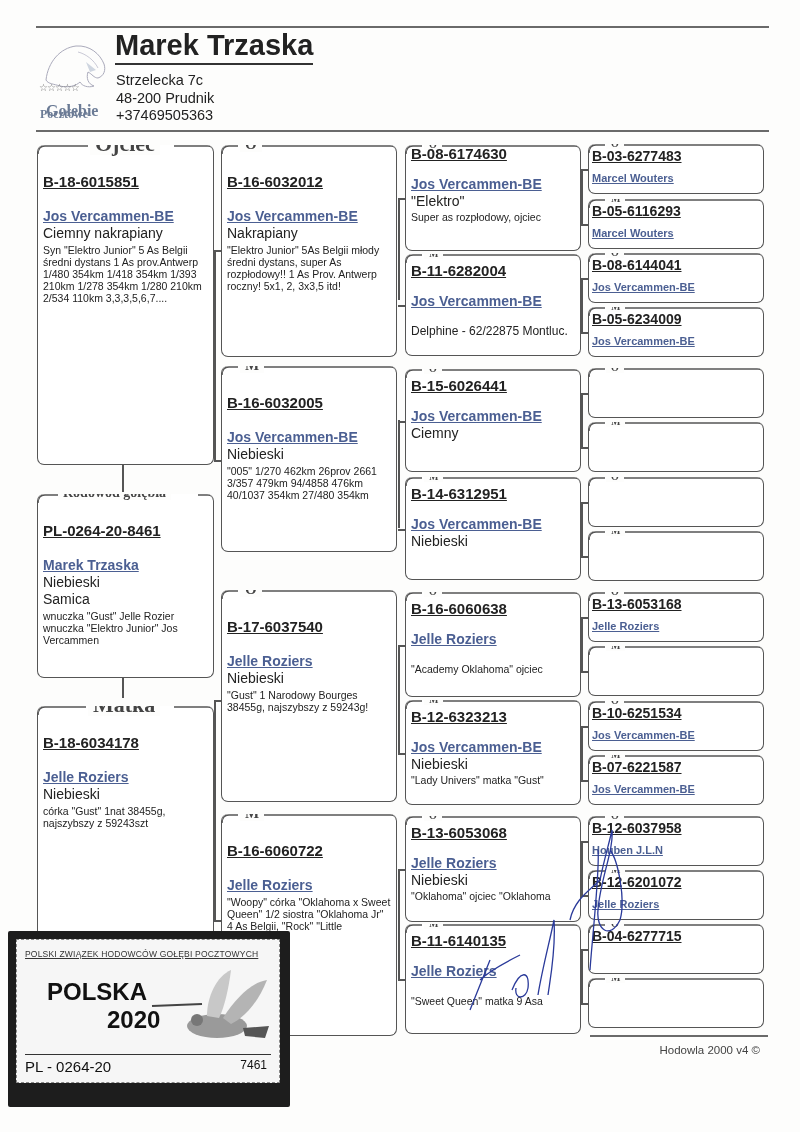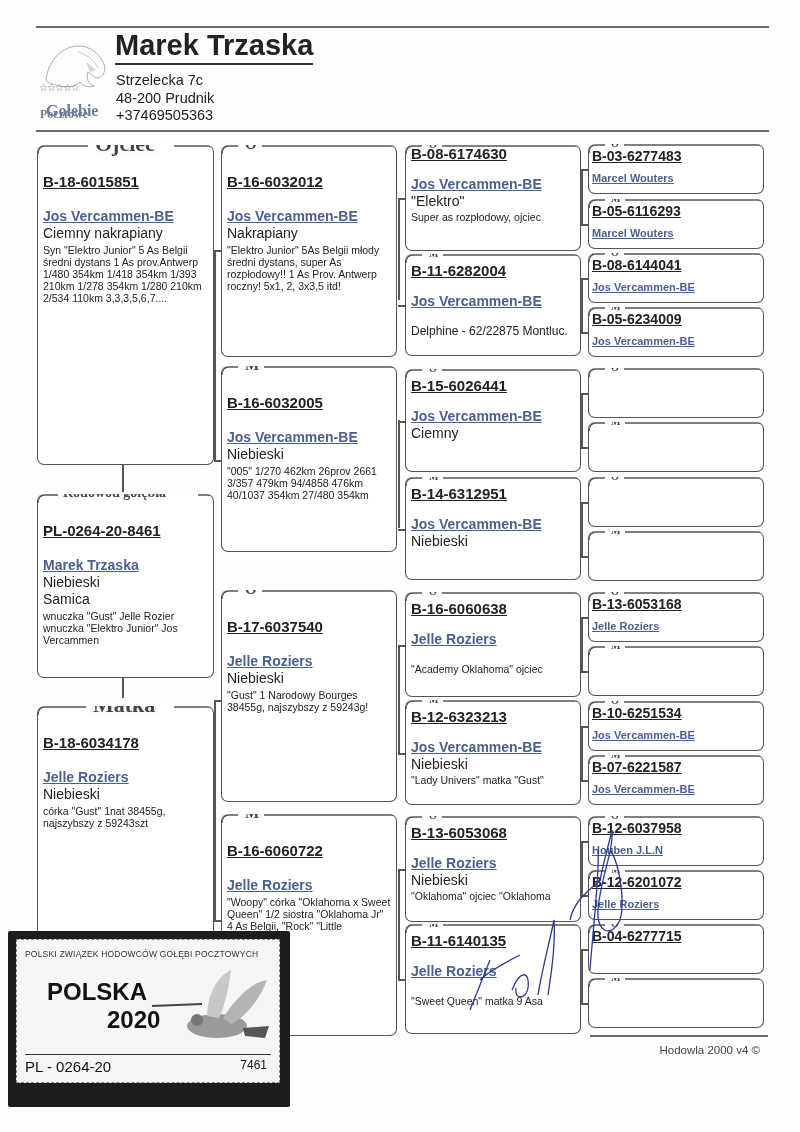--- a/index.html
+++ b/index.html
@@ -46,21 +46,21 @@
 
   .footer { position: absolute; right: 40px; top: 1044px; font-size: 11.5px; color: #444; }
   .sticker {
     position: absolute; left: 8px; top: 931px; width: 282px; height: 176px;
     background: #1d1d1d; border-radius: 2px;
   }
   .sticker-inner {
     position: absolute; left: 8px; top: 8px; width: 262px; height: 142px;
     background: #f6f6f6; border: 1px dashed #888;
   }
-  .st-head { position: absolute; left: 8px; top: 9px; font-size: 8.5px; color: #333; letter-spacing: 0.2px; }
+  .st-head { position: absolute; left: 8px; top: 9px; font-size: 8.5px; color: #333; letter-spacing: 0.2px; text-decoration: underline; }
   .st-big { position: absolute; left: 30px; font-size: 24px; font-weight: 600; color: #111; }
   .st-pl { position: absolute; left: 8px; top: 118px; font-size: 15px; color: #111; }
   .st-num { position: absolute; right: 12px; top: 118px; font-size: 12px; color: #111; }
   .st-line { position: absolute; left: 8px; right: 8px; top: 114px; height: 1px; background: #333; }
   .st-foot { position: absolute; left: 6px; top: 154px; font-size: 12px; color: #fff; letter-spacing: 0.3px; }
   .signature { position: absolute; left: 450px; top: 820px; width: 240px; height: 240px; pointer-events: none; }
 </style>
 </head>
 <body>
 

